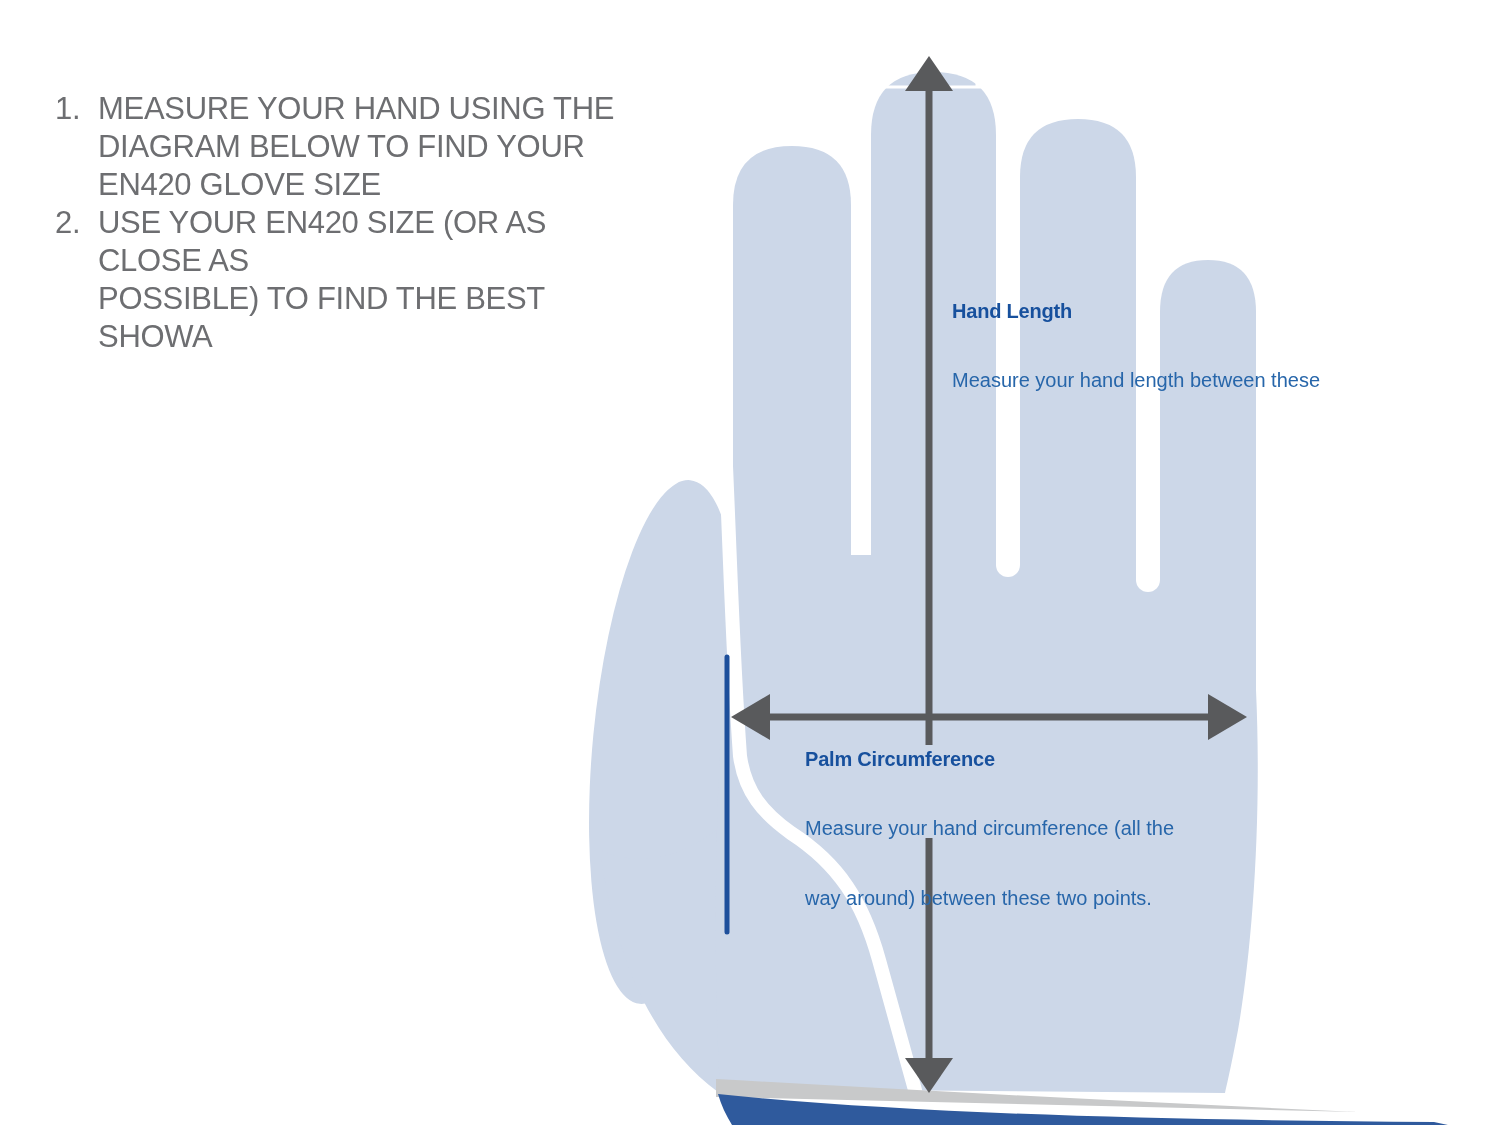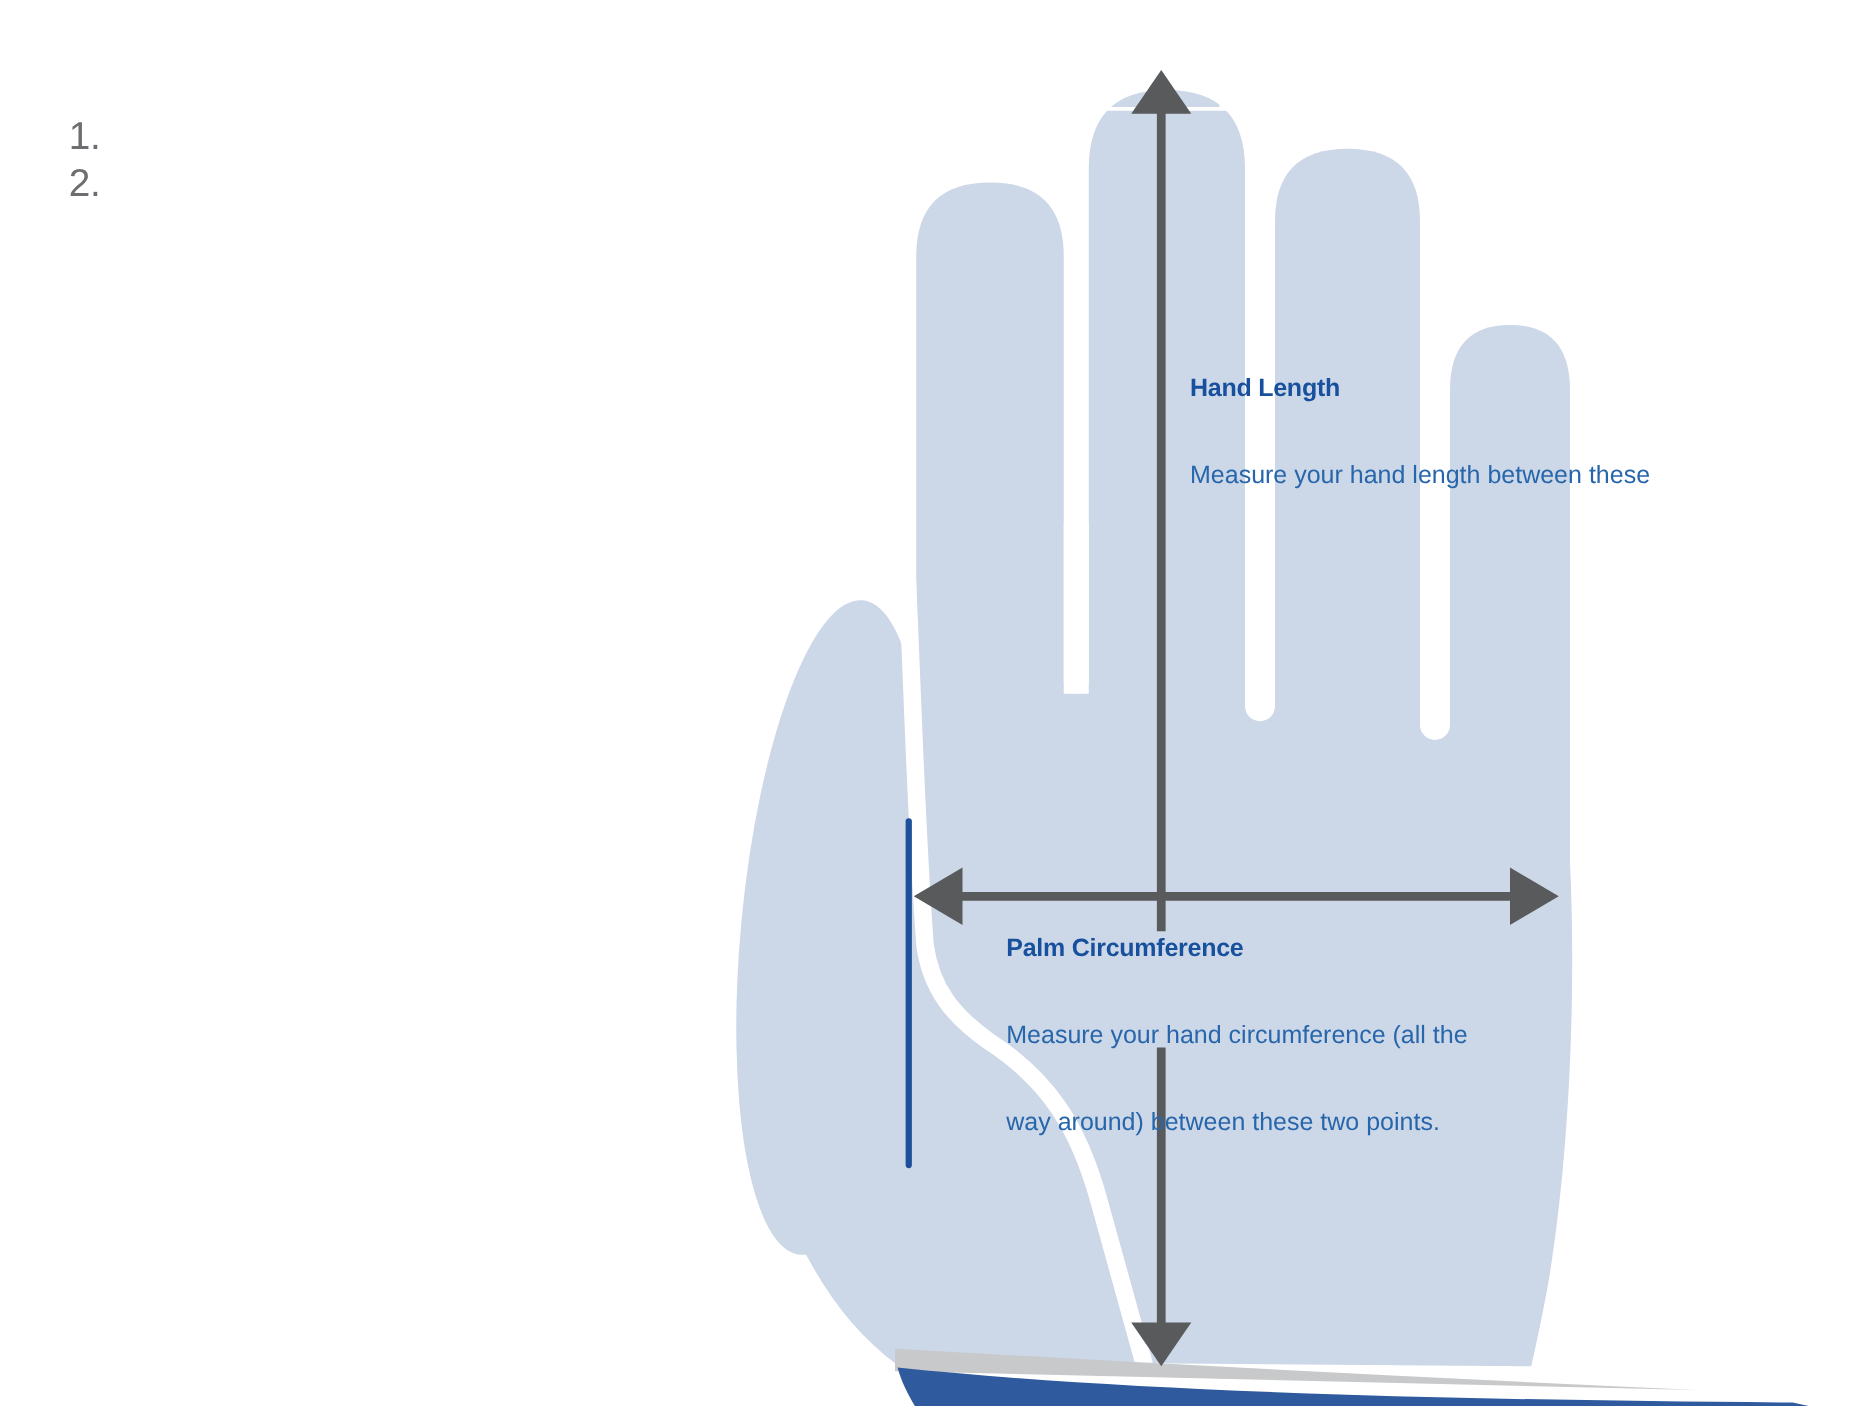--- a/index.html
+++ b/index.html
@@ -88,24 +88,31 @@
       <path stroke="none" d="M 731 717 L 770 694 L 770 740 Z"></path>
       <path stroke="none" d="M 1247 717 L 1208 694 L 1208 740 Z"></path>
     </g>
 
     <line x1="727" y1="657" x2="727" y2="932" stroke="#1d4f9b" stroke-width="5" stroke-linecap="round"></line>
   </svg>
 
   <div class="instructions">
     <div class="instr-item">
       <span class="instr-num">1.</span>
+      <span class="instr-lines">
+        <span>MEASURE YOUR HAND USING THE</span>
+        <span>DIAGRAM BELOW TO FIND YOUR</span>
+        <span>EN420 GLOVE SIZE</span>
+      </span>
     </div>
     <div class="instr-item">
       <span class="instr-num">2.</span>
       <span class="instr-lines">
+        <span>USE YOUR EN420 SIZE (OR AS CLOSE AS</span>
+        <span>POSSIBLE) TO FIND THE BEST SHOWA</span>
       </span>
     </div>
   </div>
 
   <div class="meas-label label-hand-length">
     <div class="label-title">Hand Length</div>
     <div class="label-desc">
       <span>Measure your hand length between these</span>
     </div>
   </div>

